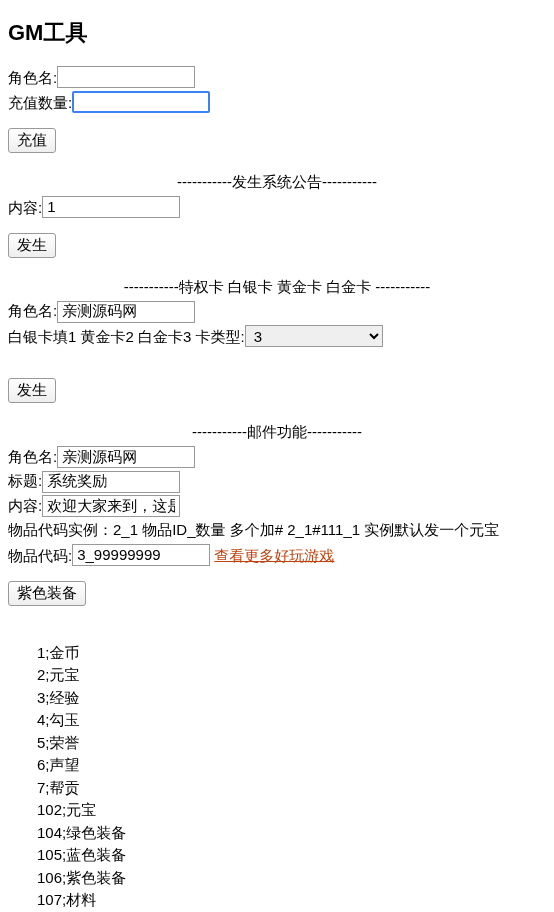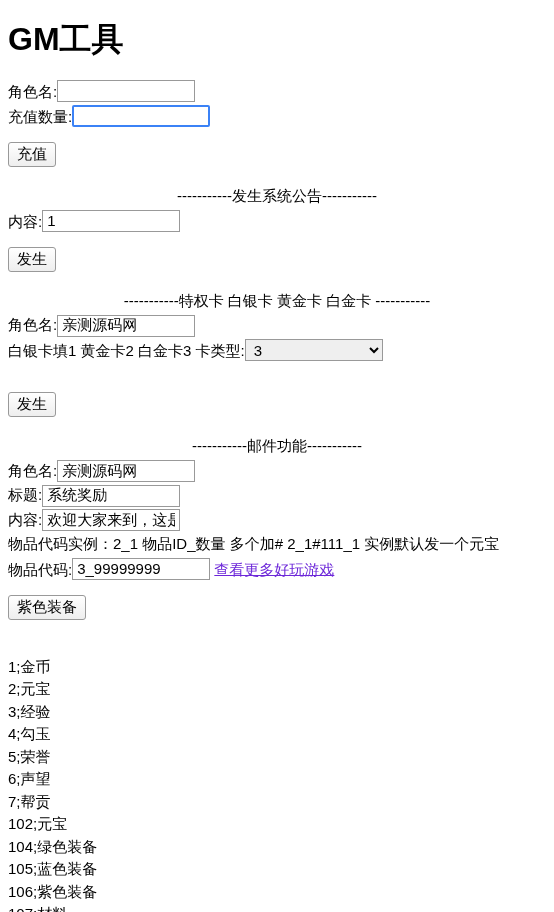--- a/index.html
+++ b/index.html
@@ -4,21 +4,21 @@
   <style>
     * { box-sizing: border-box; }
     body {
       margin: 8px;
       font-family: Arial, "Microsoft YaHei", sans-serif;
       font-size: 15px;
       color: #000;
       background: #fff;
     }
     h1 {
-      font-size: 32px;
+      font-size: 22px;
       margin: 10px 0 18px 0;
       font-weight: bold;
     }
     .row {
       margin: 2px 0;
       line-height: 1.5;
     }
     label {
       display: inline;
     }
@@ -42,31 +42,32 @@
       margin-top: 12px;
     }
     select {
       border: 1px solid #999;
       padding: 1px 4px;
       font-size: 15px;
       height: 22px;
       width: 138px;
     }
     a {
-      color: #6d28d9;
+      color: #c2410c;
     }
     .section-break {
       margin-top: 18px;
       text-align: center;
     }
     .item-list {
       margin-top: 36px;
     }
     .item-list div {
       line-height: 1.5;
+      margin-left: 29px;
     }
   </style>
 </head>
 <body>
 
 <h1>GM工具</h1>
 
 <div class="row">
   <label>角色名:</label><input type="text" value="" style="">
 </div>

